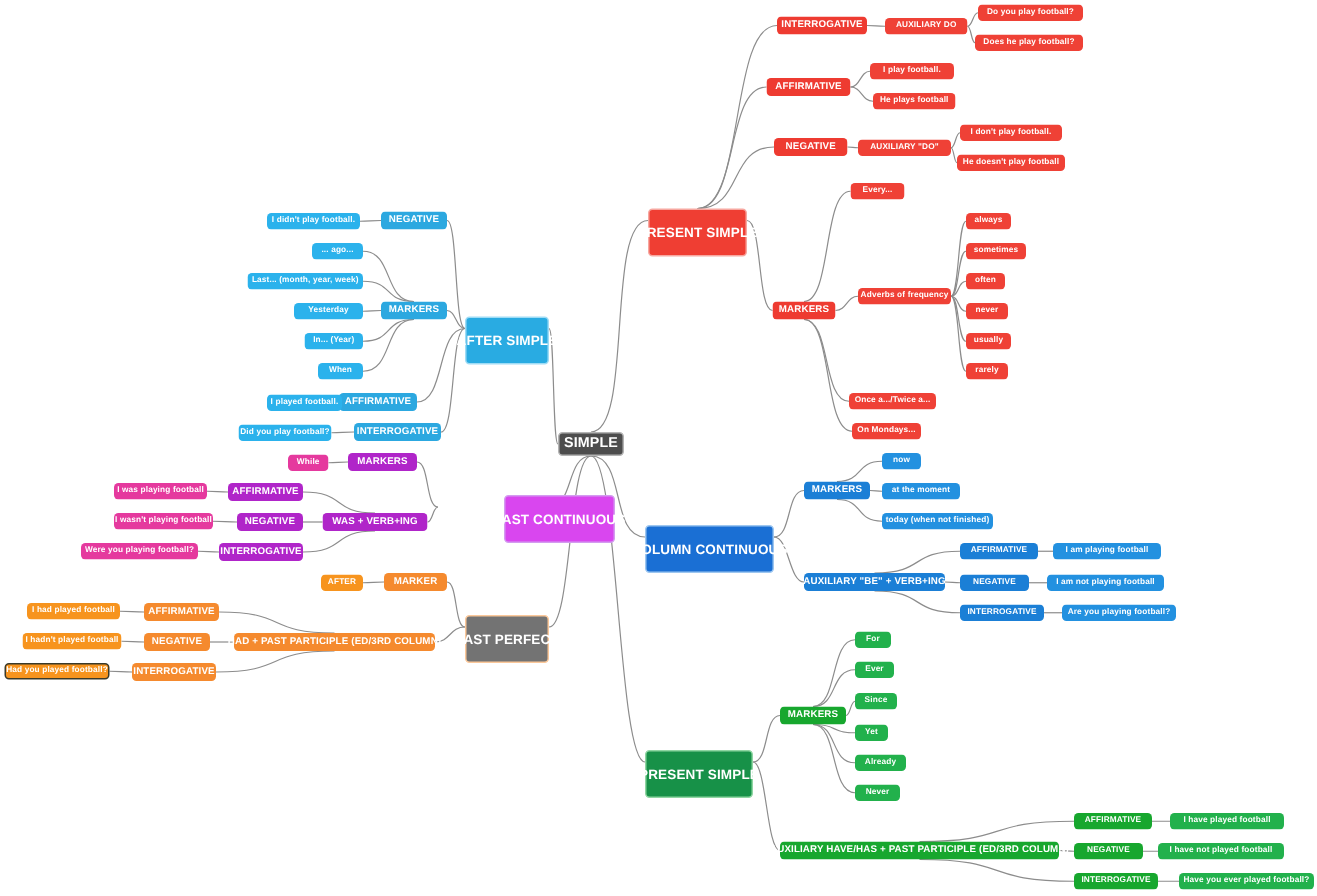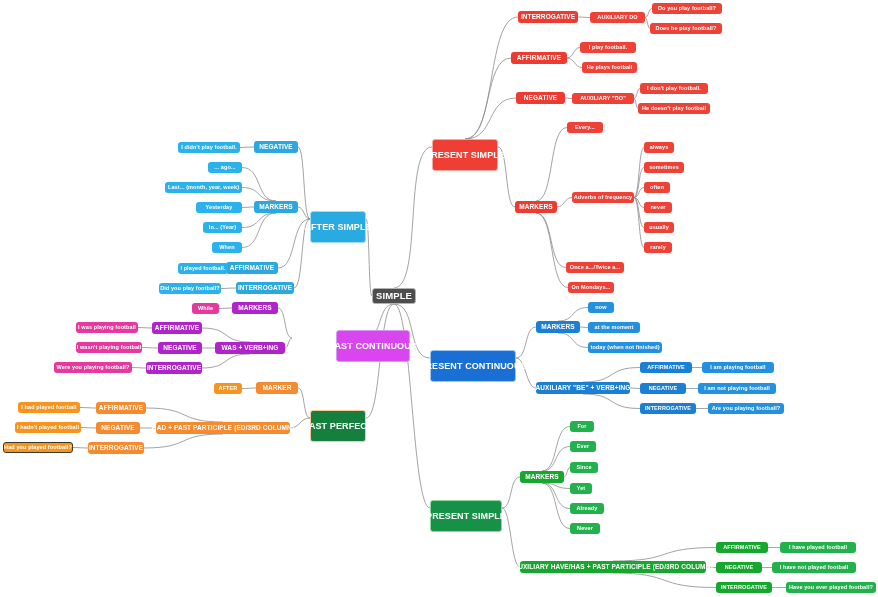--- a/index.html
+++ b/index.html
@@ -175,31 +175,31 @@
     <div class="node t-main" style="left: 292px; top: 330px; width: 74px; background: #d946ef; border-color: rgb(212, 155, 240); margin-left: 44px;">PAST CONTINUOUS</div>
     <div class="node t-mid" style="left: 232px; top: 302px; width: 46px; background: rgb(176, 37, 201);">MARKERS</div>
     <div class="node t-leaf" style="left: 192px; top: 303px; width: 27px; background: rgb(229, 57, 158);">While</div>
     <div class="node t-mid" style="left: 215px; top: 342px; width: 70px; background: rgb(176, 37, 201);">WAS + VERB+ING</div>
     <div class="node t-mid" style="left: 152px; top: 322px; width: 50px; background: rgb(176, 37, 201);">AFFIRMATIVE</div>
     <div class="node t-leaf" style="left: 76px; top: 322px; width: 62px; background: rgb(229, 57, 158);">I was playing football</div>
     <div class="node t-mid" style="left: 158px; top: 342px; width: 44px; background: rgb(176, 37, 201);">NEGATIVE</div>
     <div class="node t-leaf" style="left: 76px; top: 342px; width: 66px; background: rgb(229, 57, 158);">I wasn't playing football</div>
     <div class="node t-mid" style="left: 146px; top: 362px; width: 56px; background: rgb(176, 37, 201);">INTERROGATIVE</div>
     <div class="node t-leaf" style="left: 54px; top: 362px; width: 78px; background: rgb(229, 57, 158);">Were you playing football?</div>
-    <div class="node t-main" style="left: 310px; top: 410px; width: 56px; background: #15803d; border-color: rgb(251, 200, 154);">PAST PERFECT</div>
+    <div class="node t-main" style="left: 310px; top: 410px; width: 56px; background: #737373; border-color: rgb(251, 200, 154);">PAST PERFECT</div>
     <div class="node t-mid" style="left: 256px; top: 382px; width: 42px; background: rgb(245, 138, 46);">MARKER</div>
     <div class="node t-leaf" style="left: 214px; top: 383px; width: 28px; background: rgb(247, 148, 30);">AFTER</div>
     <div class="node t-wide" style="left: 156px; top: 422px; width: 134px; background: rgb(245, 138, 46);">HAD + PAST PARTICIPLE (ED/3RD COLUMN)</div>
     <div class="node t-mid" style="left: 96px; top: 402px; width: 50px; background: rgb(245, 138, 46);">AFFIRMATIVE</div>
     <div class="node t-leaf" style="left: 18px; top: 402px; width: 62px; background: rgb(247, 148, 30);">I had played football</div>
     <div class="node t-mid" style="left: 96px; top: 422px; width: 44px; background: rgb(245, 138, 46);">NEGATIVE</div>
     <div class="node t-leaf" style="left: 15px; top: 422px; width: 66px; background: rgb(247, 148, 30);">I hadn't played football</div>
     <div class="node t-mid" style="left: 88px; top: 442px; width: 56px; background: rgb(245, 138, 46);">INTERROGATIVE</div>
     <div class="node t-leaf sel" style="left: 3px; top: 442px; width: 70px; background: rgb(247, 148, 30);">Had you played football?</div>
-    <div class="node t-main" style="left: 430px; top: 350px; width: 86px; background: rgb(26, 111, 212); border-color: rgb(158, 199, 240);">PRESENT CONTINUOUS</div>
+    <div class="node t-main" style="left: 430px; top: 350px; width: 86px; background: rgb(26, 111, 212); border-color: rgb(158, 199, 240);">COLUMN CONTINUOUS</div>
     <div class="node t-mid" style="left: 536px; top: 321px; width: 44px; background: rgb(27, 127, 214);">MARKERS</div>
     <div class="node t-leaf" style="left: 588px; top: 302px; width: 26px; background: rgb(35, 145, 224);">now</div>
     <div class="node t-leaf" style="left: 588px; top: 322px; width: 52px; background: rgb(35, 145, 224);">at the moment</div>
     <div class="node t-leaf" style="left: 588px; top: 342px; width: 74px; background: rgb(35, 145, 224);">today (when not finished)</div>
     <div class="node t-wide" style="left: 536px; top: 382px; width: 94px; background: rgb(27, 127, 214);">AUXILIARY "BE" + VERB+ING</div>
     <div class="node t-leaf" style="left: 640px; top: 362px; width: 52px; background: rgb(27, 127, 214);">AFFIRMATIVE</div>
     <div class="node t-leaf" style="left: 702px; top: 362px; width: 72px; background: rgb(35, 145, 224);">I am playing football</div>
     <div class="node t-leaf" style="left: 640px; top: 383px; width: 46px; background: rgb(27, 127, 214);">NEGATIVE</div>
     <div class="node t-leaf" style="left: 698px; top: 383px; width: 78px; background: rgb(35, 145, 224);">I am not playing football</div>
     <div class="node t-leaf" style="left: 640px; top: 403px; width: 56px; background: rgb(27, 127, 214);">INTERROGATIVE</div>

